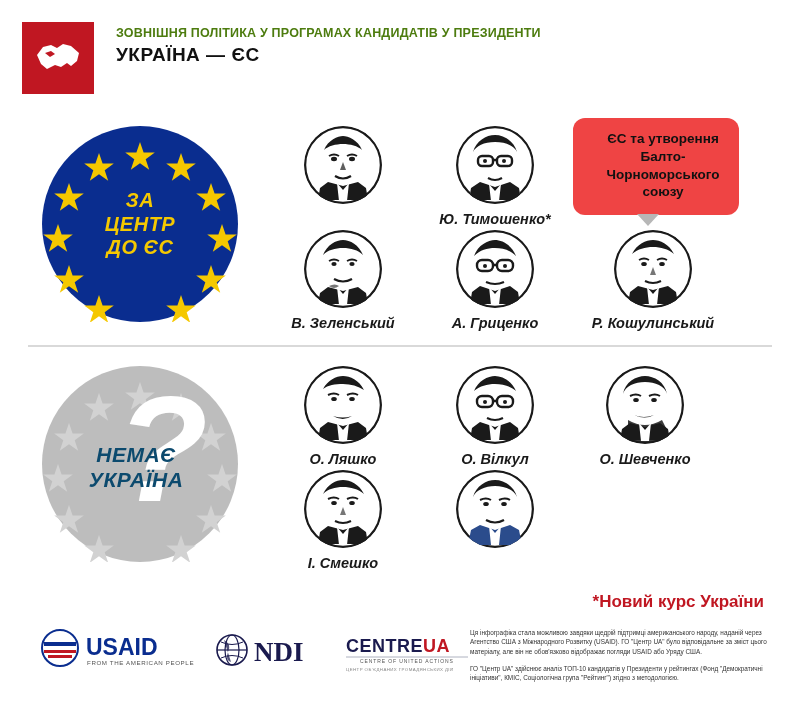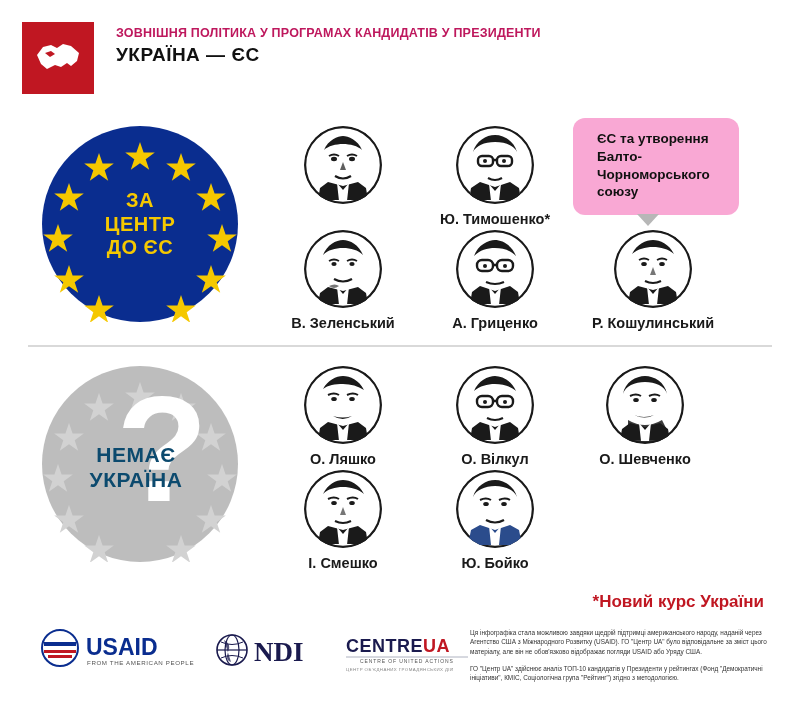--- a/index.html
+++ b/index.html
@@ -36,37 +36,37 @@
   .logo-mark svg { display: block; }
   .header-text {
     position: absolute;
     left: 94px;
     top: 4px;
   }
   .kicker {
     font-size: 12.5px;
     font-weight: bold;
     letter-spacing: 0.2px;
-    color: #be185d;
+    color: #4d7c0f;
     text-transform: uppercase;
     margin: 0 0 4px 0;
     white-space: nowrap;
     text-align: right;
   }
   .title {
     font-size: 19px;
     font-weight: bold;
     color: #111111;
     margin: 0;
     letter-spacing: 0.5px;
     white-space: nowrap;
   }
 
   
-  .section { position: absolute; left: 0; right: 0; }
+  .section { position: absolute; left: 0; right: 0; font-style: italic; }
   .section-yes { top: 118px; height: 222px; }
   .section-no  { top: 358px; height: 220px; }
 
   .divider {
     position: absolute;
     left: 28px;
     right: 28px;
     top: 345px;
     height: 2px;
     background: #d9d9d9;
@@ -148,22 +148,23 @@
     white-space: nowrap;
   }
 
   
   .callout {
     position: absolute;
     left: 573px;
     top: 118px;
     width: 166px;
     padding: 12px 10px 14px 24px;
-    background: #f9a8d4;
+    background: #ef4444;
     border-radius: 12px;
+    text-align: center;
     color: #111111;
     font-size: 13.5px;
     font-weight: bold;
     line-height: 1.32;
   }
   .callout::after {
     content: "";
     position: absolute;
     left: 64px;
     bottom: -11px;
@@ -458,21 +459,20 @@
           <path d="M17 27 c3-11 13-17 22-17 s19 6 22 17 c-3-7-12-11-22-11 s-19 4-22 11 z" fill="#1a1a1a"></path>
           <ellipse cx="30" cy="34" rx="2.8" ry="2" fill="#1a1a1a"></ellipse>
           <ellipse cx="48" cy="34" rx="2.8" ry="2" fill="#1a1a1a"></ellipse>
           <path d="M24 30 q6-3 11 0" stroke="#1a1a1a" stroke-width="2" fill="none"></path>
           <path d="M43 30 q6-3 11 0" stroke="#1a1a1a" stroke-width="2" fill="none"></path>
           <path d="M30 50 q9 5 18 0" stroke="#1a1a1a" stroke-width="2.2" fill="none"></path>
           <path d="M15 60 l9-5 15 5 15-5 9 5 3 15 h-54 z" fill="#2b4c8c"></path>
           <path d="M33 56 l6 7 6-7 -2 19 h-8 z" fill="#ffffff"></path>
         </svg>
       </div>
-      <div class="person-name">Ю. Бойко</div>
     </div>
 
   </div>
 </div>
 
 <div class="footnote">*Новий курс України</div>
 
 <div class="footer">
   <div class="footer-logos">
 

